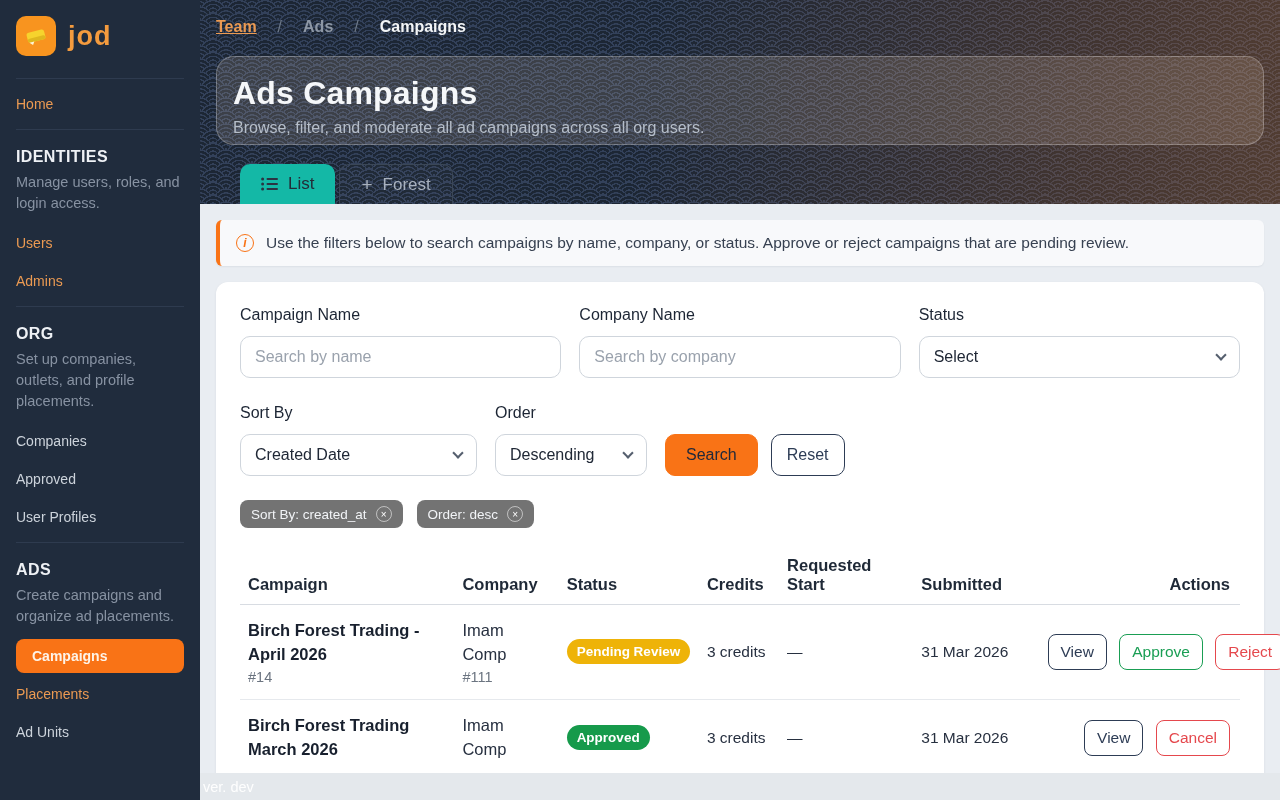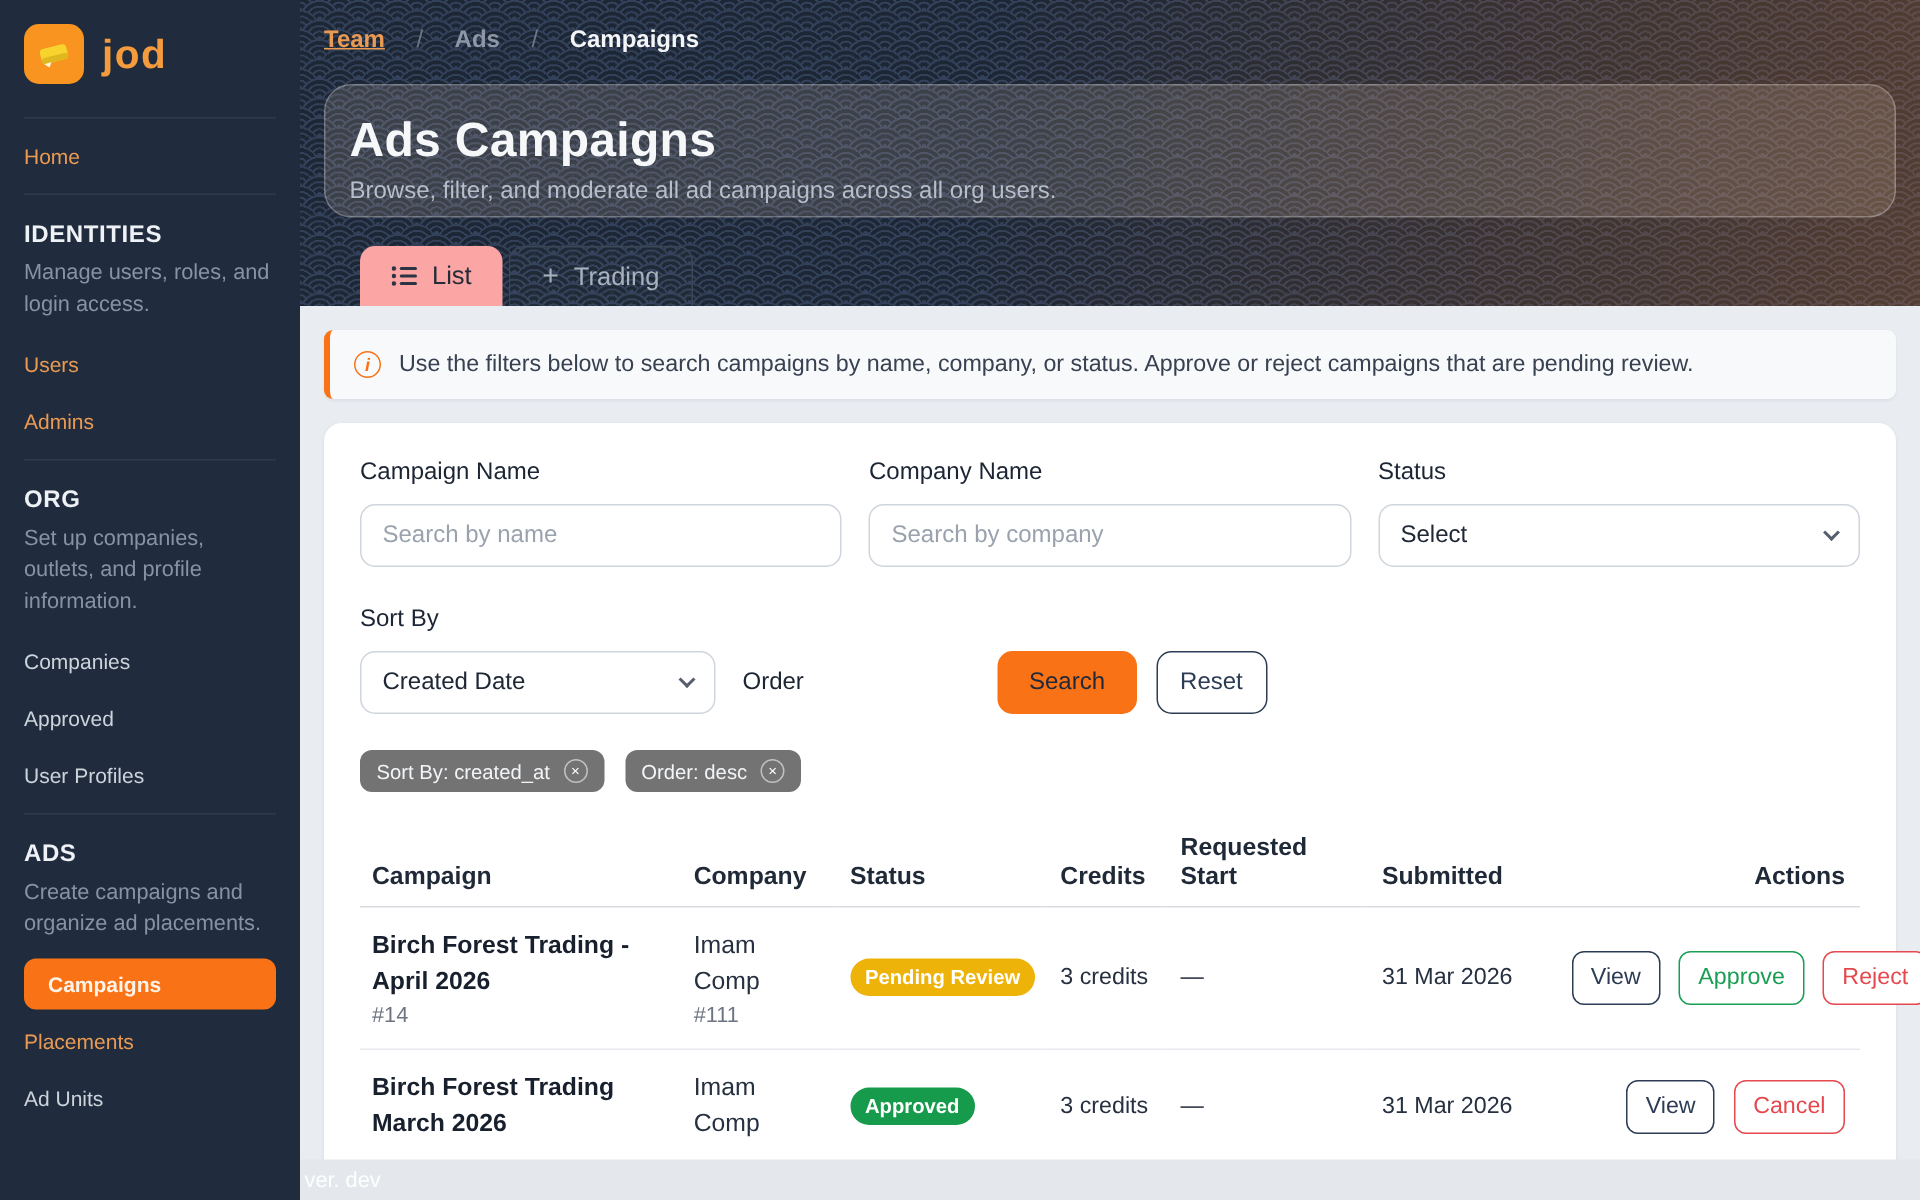--- a/index.html
+++ b/index.html
@@ -41,21 +41,21 @@
   .crumb-mid { color: #8d97a5; }
   .crumb-current { color: #f3f5f7; }
 
   .hero { margin: 8px 16px 0 16px; height: 89px; border-radius: 18px; padding: 18px 16px;
     background: rgba(255,226,200,0.14); border: 1px solid rgba(255,255,255,0.26); }
   .hero-title { font-size: 32px; font-weight: bold; color: #f5f7f9; letter-spacing: 0.2px; }
   .hero-sub { font-size: 16px; color: #b6bec9; margin-top: 7px; }
 
   .tabs { display: flex; gap: 4px; margin: 19px 0 0 40px; height: 40px; }
   .tab { display: flex; align-items: center; gap: 10px; padding: 0 21px; font-size: 17px; border-radius: 10px 10px 0 0; cursor: pointer; }
-  .tab.active { background: #fca5a5; color: #242c38; }
+  .tab.active { background: #14b8a6; color: #242c38; }
   .tab.inactive { background: rgba(255,255,255,0.02); border: 1px solid #3b4757; border-bottom: none; color: #a8b1be; }
   .plus-glyph { font-size: 19px; line-height: 1; }
 
   .panel { position: relative; background: #e9edf2; height: 590px; padding: 16px; overflow: hidden; }
 
   .alert { background: #f8f9fb; border-left: 4px solid #f97316; border-radius: 6px; padding: 14px 16px;
     display: flex; align-items: center; gap: 12px; box-shadow: 0 1px 2px rgba(20,30,50,0.06); }
   .info-icon { flex: 0 0 18px; width: 18px; height: 18px; border: 1.6px solid #f97316; border-radius: 50%;
     color: #f97316; font-size: 12px; font-style: italic; font-weight: bold; display: flex; align-items: center; justify-content: center; }
   .alert-text { font-size: 15.5px; color: #374151; }
@@ -136,21 +136,21 @@
     <div class="side-section">
       <div class="side-title">IDENTITIES</div>
       <div class="side-desc">Manage users, roles, and login access.</div>
     </div>
     <a class="nav-link">Users</a>
     <a class="nav-link">Admins</a>
     <hr class="divider">
 
     <div class="side-section">
       <div class="side-title">ORG</div>
-      <div class="side-desc">Set up companies, outlets, and profile information.</div>
+      <div class="side-desc">Set up companies, outlets, and profile placements.</div>
     </div>
     <a class="nav-link muted">Companies</a>
     <a class="nav-link muted">Approved</a>
     <a class="nav-link muted">User Profiles</a>
     <hr class="divider">
 
     <div class="side-section">
       <div class="side-title">ADS</div>
       <div class="side-desc">Create campaigns and organize ad placements.</div>
     </div>
@@ -184,21 +184,21 @@
               <rect x="5.5" y="1" width="11.5" height="2" rx="1" fill="#2b3442"></rect>
             <circle cx="1.6" cy="7" r="1.5" fill="#2b3442"></circle>
               <rect x="5.5" y="6" width="11.5" height="2" rx="1" fill="#2b3442"></rect>
             <circle cx="1.6" cy="12" r="1.5" fill="#2b3442"></circle>
               <rect x="5.5" y="11" width="11.5" height="2" rx="1" fill="#2b3442"></rect>
           </svg>
           <span>List</span>
         </div>
         <div class="tab inactive">
           <span class="plus-glyph">+</span>
-          <span>Trading</span>
+          <span>Forest</span>
         </div>
       </div>
 
       <div class="panel">
         <div class="alert">
           <span class="info-icon">i</span>
           <span class="alert-text">Use the filters below to search campaigns by name, company, or status. Approve or reject campaigns that are pending review.</span>
         </div>
 
         <div class="card">
@@ -223,20 +223,24 @@
           <div class="sort-row">
             <div class="field w-sortby">
               <label>Sort By</label>
               <div class="select">
                 <span>Created Date</span>
                 <span class="chev"></span>
               </div>
             </div>
             <div class="field w-order">
               <label>Order</label>
+              <div class="select">
+                <span>Descending</span>
+                <span class="chev"></span>
+              </div>
             </div>
             <div class="btn-row">
               <button class="btn btn-search">Search</button>
               <button class="btn btn-reset">Reset</button>
             </div>
           </div>
 
           <div class="chips">
             <div class="chip">
               <span>Sort By: created_at</span>

